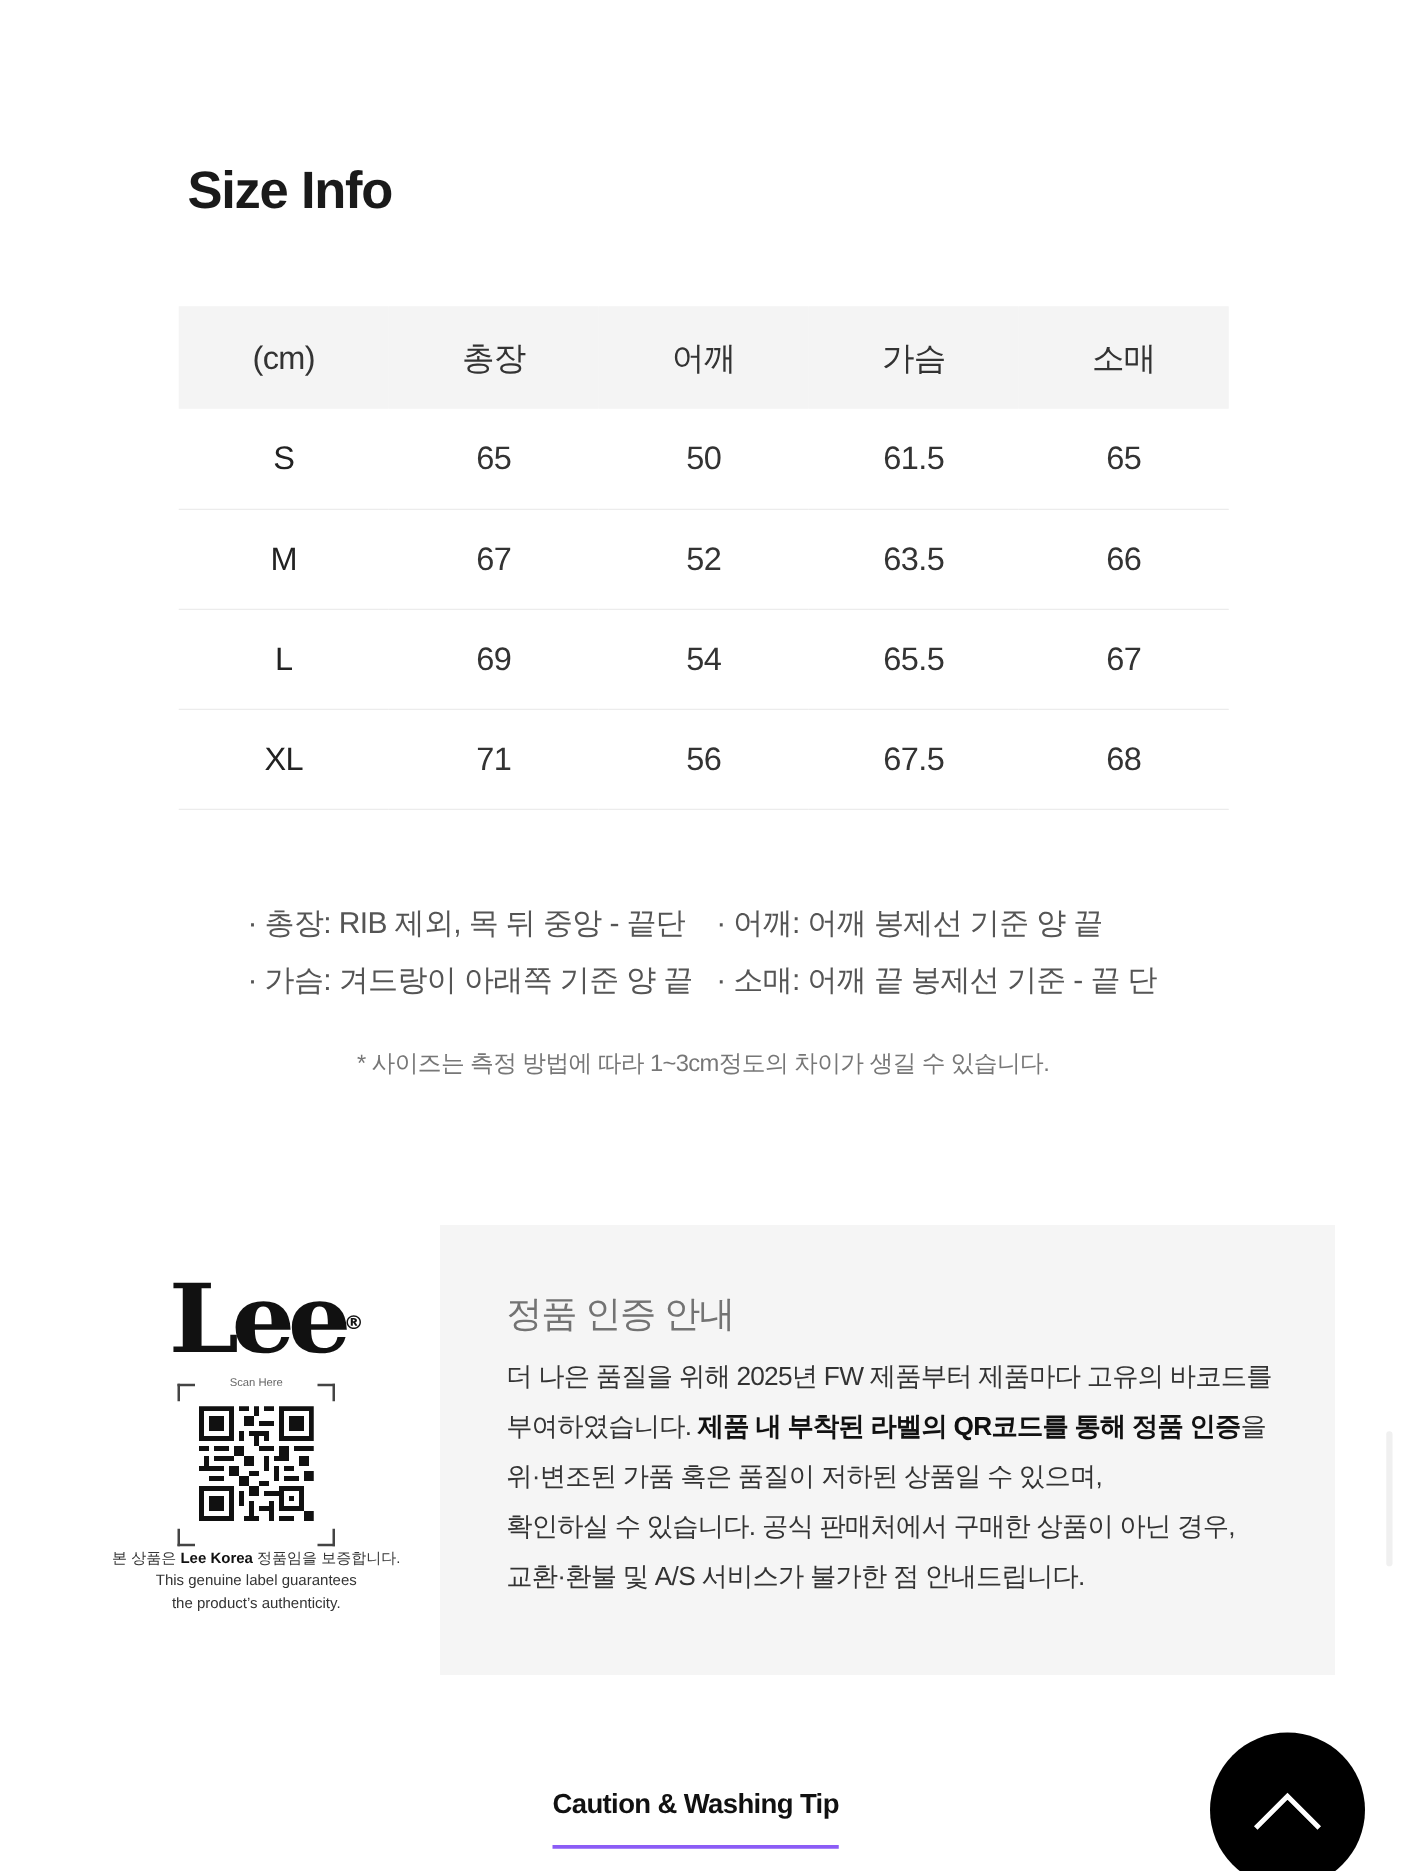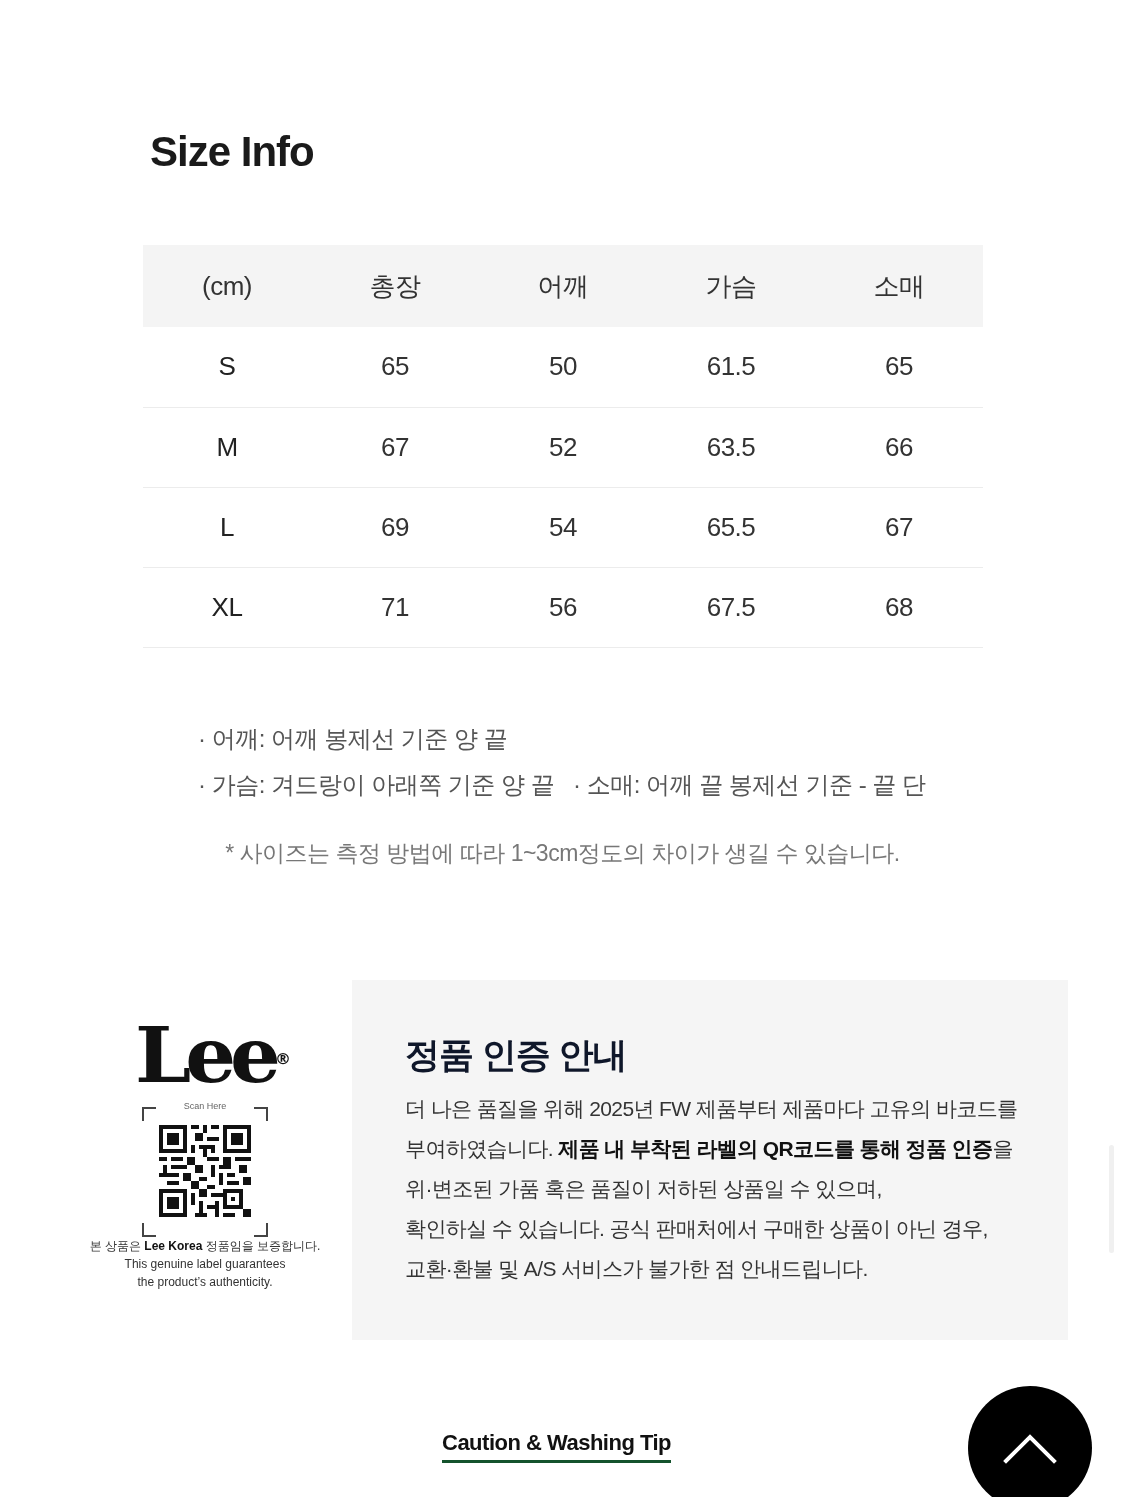--- a/index.html
+++ b/index.html
@@ -35,21 +35,21 @@
       position: absolute; left: 198px; top: 716px;
       font-size: 24px; color: #555; line-height: 46px;
       letter-spacing: -0.5px;
     }
     .notes-row { display: flex; }
     .notes-row .col1 { width: 375px; white-space: nowrap; }
     .notes-row .col2 { white-space: nowrap; }
 
     .disclaimer {
       position: absolute; left: 0; width: 1125px; top: 838px;
-      text-align: center; font-size: 23px; color: #777; letter-spacing: -0.5px;
+      text-align: center; font-size: 19px; color: #777; letter-spacing: -0.5px;
     }
 
     .auth-left {
       position: absolute; left: 80px; top: 1015px; width: 250px;
       text-align: center;
     }
     .lee-logo {
       position: relative; display: inline-block;
       font-family: "DejaVu Serif", serif; font-weight: 700;
       font-size: 80px; line-height: 80px; color: #111;
@@ -76,33 +76,33 @@
       margin-top: 0; font-size: 12px; color: #333; line-height: 18px;
     }
     .auth-caption b { font-weight: 700; color: #111; }
 
     .auth-box {
       position: absolute; left: 352px; top: 980px; width: 716px; height: 360px;
       background: #f5f5f5;
       padding: 52px 0 0 53px;
     }
     .auth-box h2 {
-      font-size: 35px; font-weight: 700; color: #0f172a; letter-spacing: -1px;
+      font-size: 29px; font-weight: 400; color: #737373; letter-spacing: -1px;
       margin-bottom: 10px;
     }
     .auth-box p {
       font-size: 21px; line-height: 40px; color: #333; letter-spacing: -0.6px;
       white-space: nowrap;
     }
     .auth-box p b { color: #111; font-weight: 700; }
 
     .caution-link {
       position: absolute; left: 442px; top: 1430px;
       font-size: 22px; font-weight: 700; color: #111; letter-spacing: -0.5px;
-      border-bottom: 3px solid #14532d; padding-bottom: 4px; text-decoration: none;
+      border-bottom: 3px solid #8b5cf6; padding-bottom: 20px; text-decoration: none;
     }
 
     .top-button {
       position: absolute; left: 968px; top: 1386px; width: 124px; height: 124px;
       border-radius: 50%; background: #000;
       display: flex; align-items: center; justify-content: center;
       cursor: pointer;
     }
 
     .scrollbar {
@@ -154,20 +154,21 @@
         <td>71</td>
         <td>56</td>
         <td>67.5</td>
         <td>68</td>
       </tr>
     </tbody>
   </table>
 
   <div class="notes">
     <div class="notes-row">
+      <span class="col1">· 총장: RIB 제외, 목 뒤 중앙 - 끝단</span>
       <span class="col2">· 어깨: 어깨 봉제선 기준 양 끝</span>
     </div>
     <div class="notes-row">
       <span class="col1">· 가슴: 겨드랑이 아래쪽 기준 양 끝</span>
       <span class="col2">· 소매: 어깨 끝 봉제선 기준 - 끝 단</span>
     </div>
   </div>
 
   <div class="disclaimer">* 사이즈는 측정 방법에 따라 1~3cm정도의 차이가 생길 수 있습니다.</div>
 

